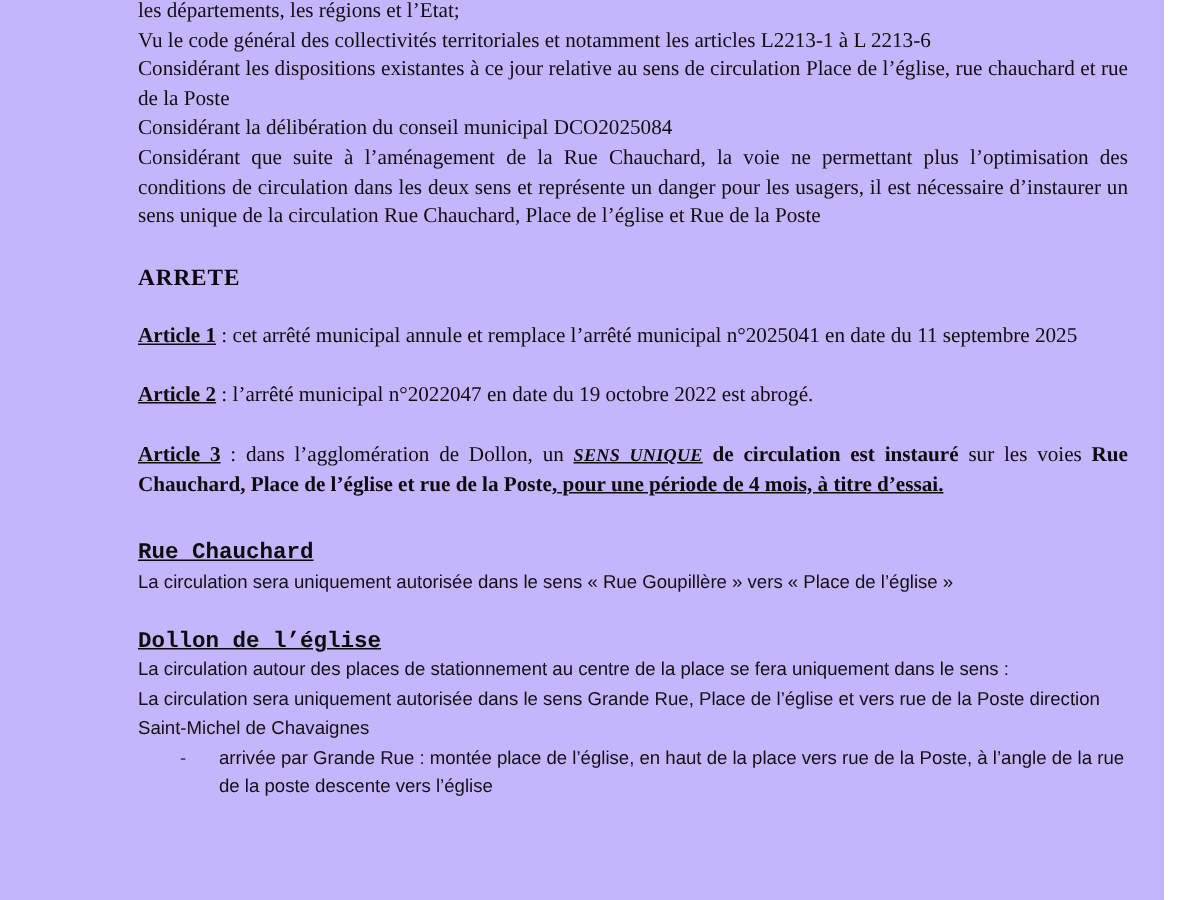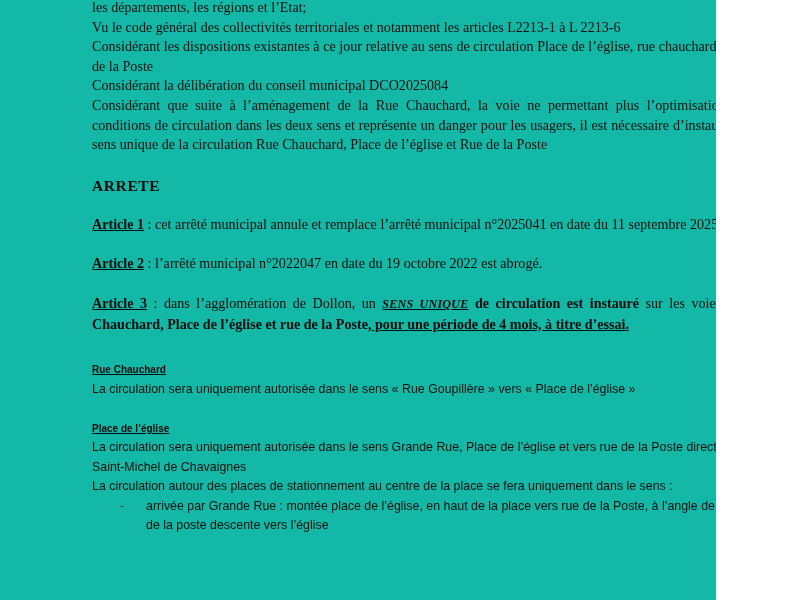--- a/index.html
+++ b/index.html
@@ -12,23 +12,23 @@
     height: 600px;
     overflow: hidden;
     font-family: "Liberation Serif", "DejaVu Serif", serif;
     color: #0d0d0d;
     position: relative;
   }
   .page {
     position: absolute;
     left: 0;
     top: 0;
-    width: 716px;
+    width: 776px;
     height: 600px;
-    background: #14b8a6;
+    background: #c4b5fd;
     overflow: hidden;
   }
   .content {
     position: absolute;
     left: 92px;
     top: -2px;
     width: 660px;
   }
   
   .serif-block {
@@ -84,22 +84,22 @@
   .sans-block {
     font-family: "Liberation Sans", "DejaVu Sans", sans-serif;
     font-size: 12.4px;
     line-height: 19.4px;
     color: #111111;
   }
   .sans-block p {
     margin: 0;
   }
   .subhead {
-    font-family: Liberation Sans, sans-serif;
-    font-size: 10px;
+    font-family: Liberation Mono, monospace;
+    font-size: 15px;
     font-weight: bold;
     text-decoration: underline;
     margin: 0 0 1px 28px;
     color: #0c0c0c;
   }
   .bullet-row {
     display: flex;
     margin-left: 28px;
     line-height: 19.4px;
   }
@@ -152,23 +152,23 @@
     <div class="gap-lg"></div>
 
     <div class="sans-block">
       <p class="subhead">Rue Chauchard</p>
       <p>La circulation sera uniquement autorisée dans le sens « Rue Goupillère » vers « Place de l’église »</p>
     </div>
 
     <div class="gap-md"></div>
 
     <div class="sans-block clip-bottom">
-      <p class="subhead">Place de l’église</p>
+      <p class="subhead">Dollon de l’église</p>
+      <p>La circulation autour des places de stationnement au centre de la place se fera uniquement dans le sens :</p>
       <p>La circulation sera uniquement autorisée dans le sens Grande Rue, Place de l’église et vers rue de la Poste direction Saint-Michel de Chavaignes</p>
-      <p>La circulation autour des places de stationnement au centre de la place se fera uniquement dans le sens :</p>
 
       <div class="bullet-row">
         <span class="bullet-mark">-</span>
         <span class="bullet-text">arrivée par Grande Rue : montée place de l’église, en haut de la place vers rue de la Poste, à l’angle de la rue de la poste descente vers l’église</span>
       </div>
 
     </div>
 
   </div>
 </div>

